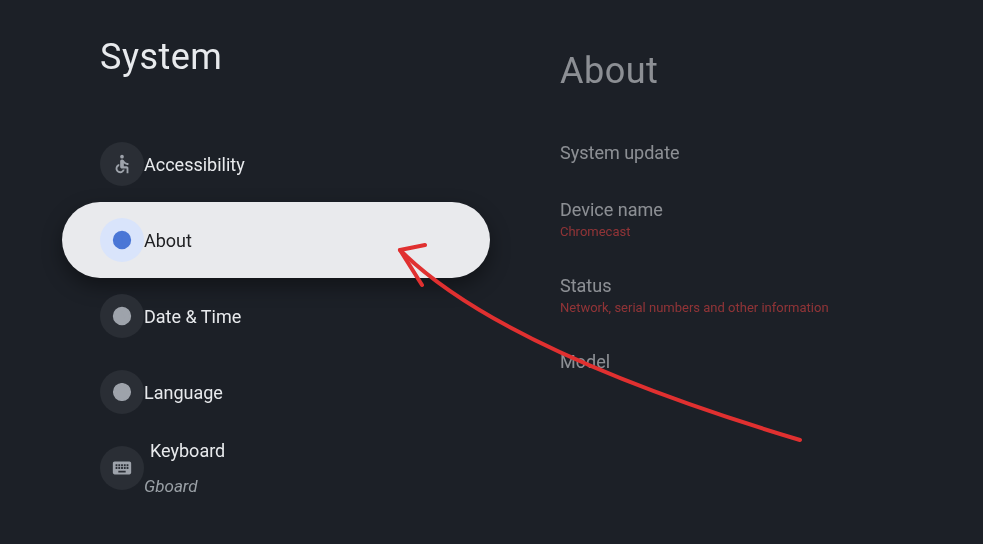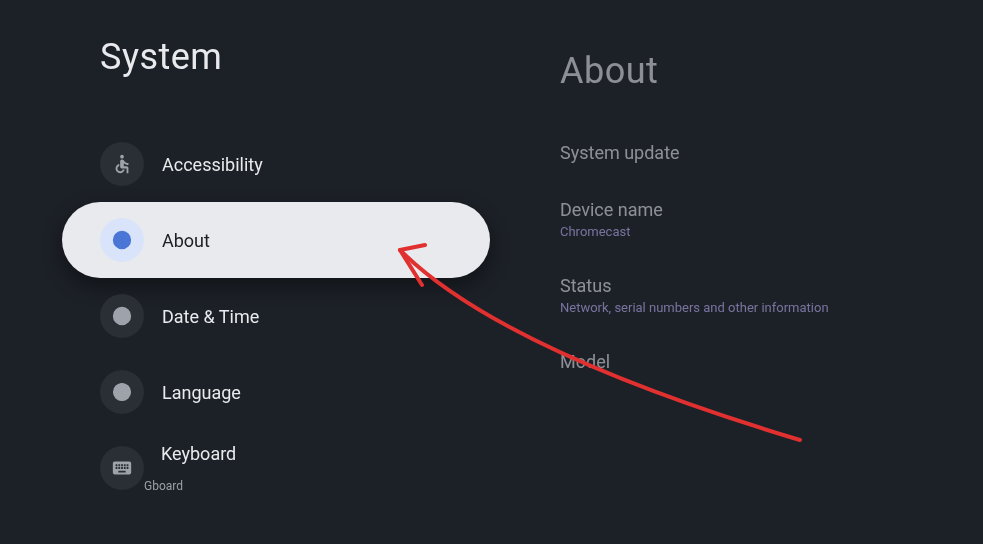--- a/index.html
+++ b/index.html
@@ -68,48 +68,48 @@
       align-items: center;
       justify-content: center;
       flex-shrink: 0;
     }
     .menu-item.selected .icon-circle {
       background: #d9e4fb;
     }
     .menu-label {
       font-size: 18px;
       color: #e8eaed;
-      margin-left: 18px;
       font-weight: 400;
     }
     .menu-item.selected .menu-label {
       color: #202124;
     }
     .menu-sublabel {
-      font-size: 12px;
+      font-size: 17px;
       color: #9aa0a6;
       margin-left: 18px;
       margin-top: 15px;
+      font-style: italic;
     }
     .menu-text-group {
       display: flex;
       flex-direction: column;
     }
     .right-item {
       margin-bottom: 36px;
       cursor: pointer;
     }
     .right-label {
       font-size: 18px;
       color: #e8eaed;
       font-weight: 400;
     }
     .right-sublabel {
       font-size: 13px;
-      color: #c4b5fd;
+      color: #ef4444;
       margin-top: 4px;
     }
     svg.icon {
       width: 22px;
       height: 22px;
     }
     .menu-item .icon {
       fill: #9ea3ab;
     }
     .menu-item.selected .icon {
@@ -174,21 +174,21 @@
       <span class="menu-label">Language</span>
     </div>
 
     <div class="menu-item">
       <div class="icon-circle">
         <svg class="icon" viewBox="0 0 24 24">
             <path d="M20 5H4c-1.1 0-1.99.9-1.99 2L2 17c0 1.1.9 2 2 2h16c1.1 0 2-.9 2-2V7c0-1.1-.9-2-2-2zm-9 3h2v2h-2V8zm0 3h2v2h-2v-2zM8 8h2v2H8V8zm0 3h2v2H8v-2zm-1 2H5v-2h2v2zm0-3H5V8h2v2zm9 7H8v-2h8v2zm0-4h-2v-2h2v2zm0-3h-2V8h2v2zm3 3h-2v-2h2v2zm0-3h-2V8h2v2z"></path>
           </svg>
       </div>
       <div class="menu-text-group">
-        <span class="menu-label" style="margin-left:17px">Keyboard</span>
+        <span class="menu-label" style="margin-left:6px">Keyboard</span>
         <span class="menu-sublabel" style="margin-left:0">Gboard</span>
       </div>
     </div>
 
   </div>
 
   <div class="right-panel">
     <h1 class="right-title">About</h1>
 
     <div class="right-item">

